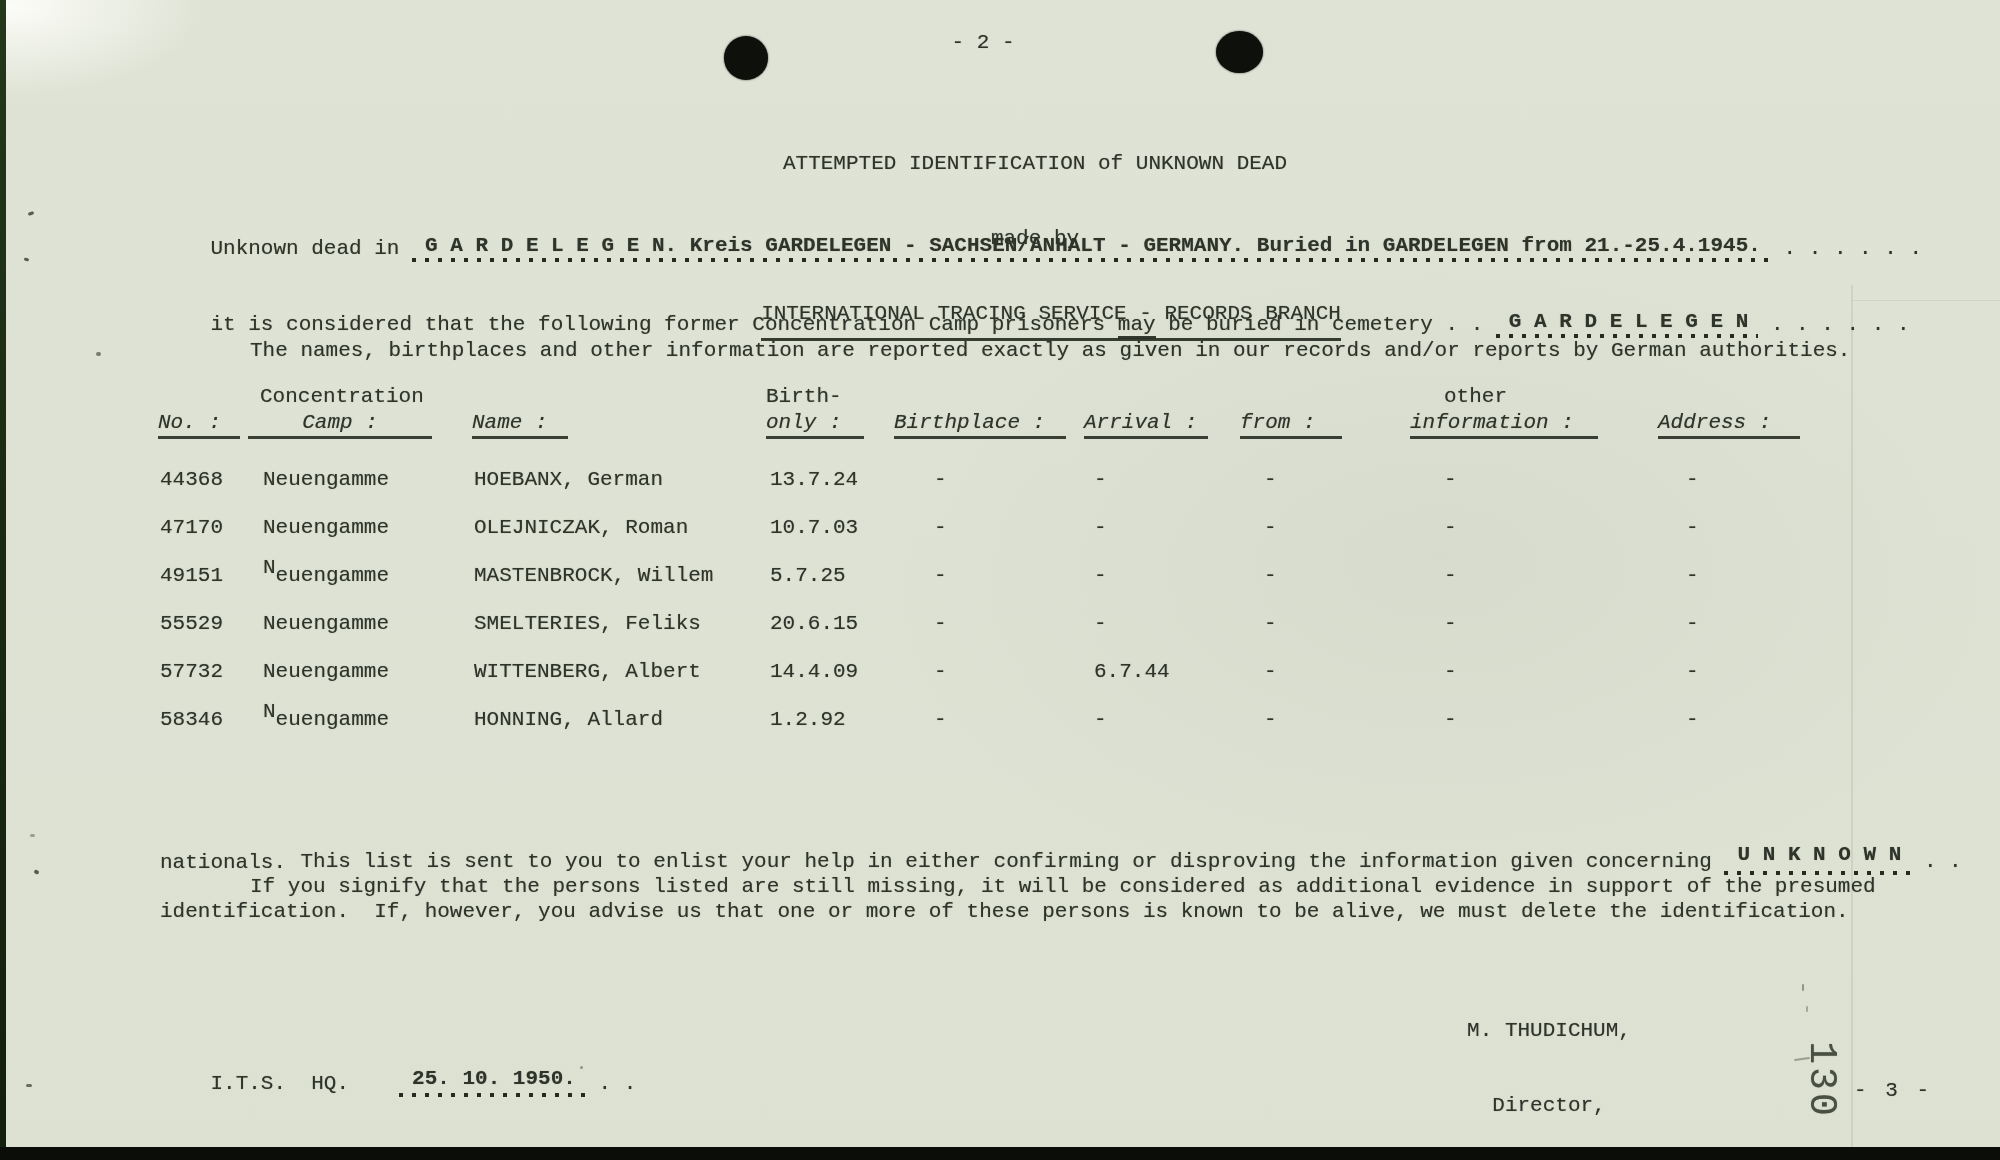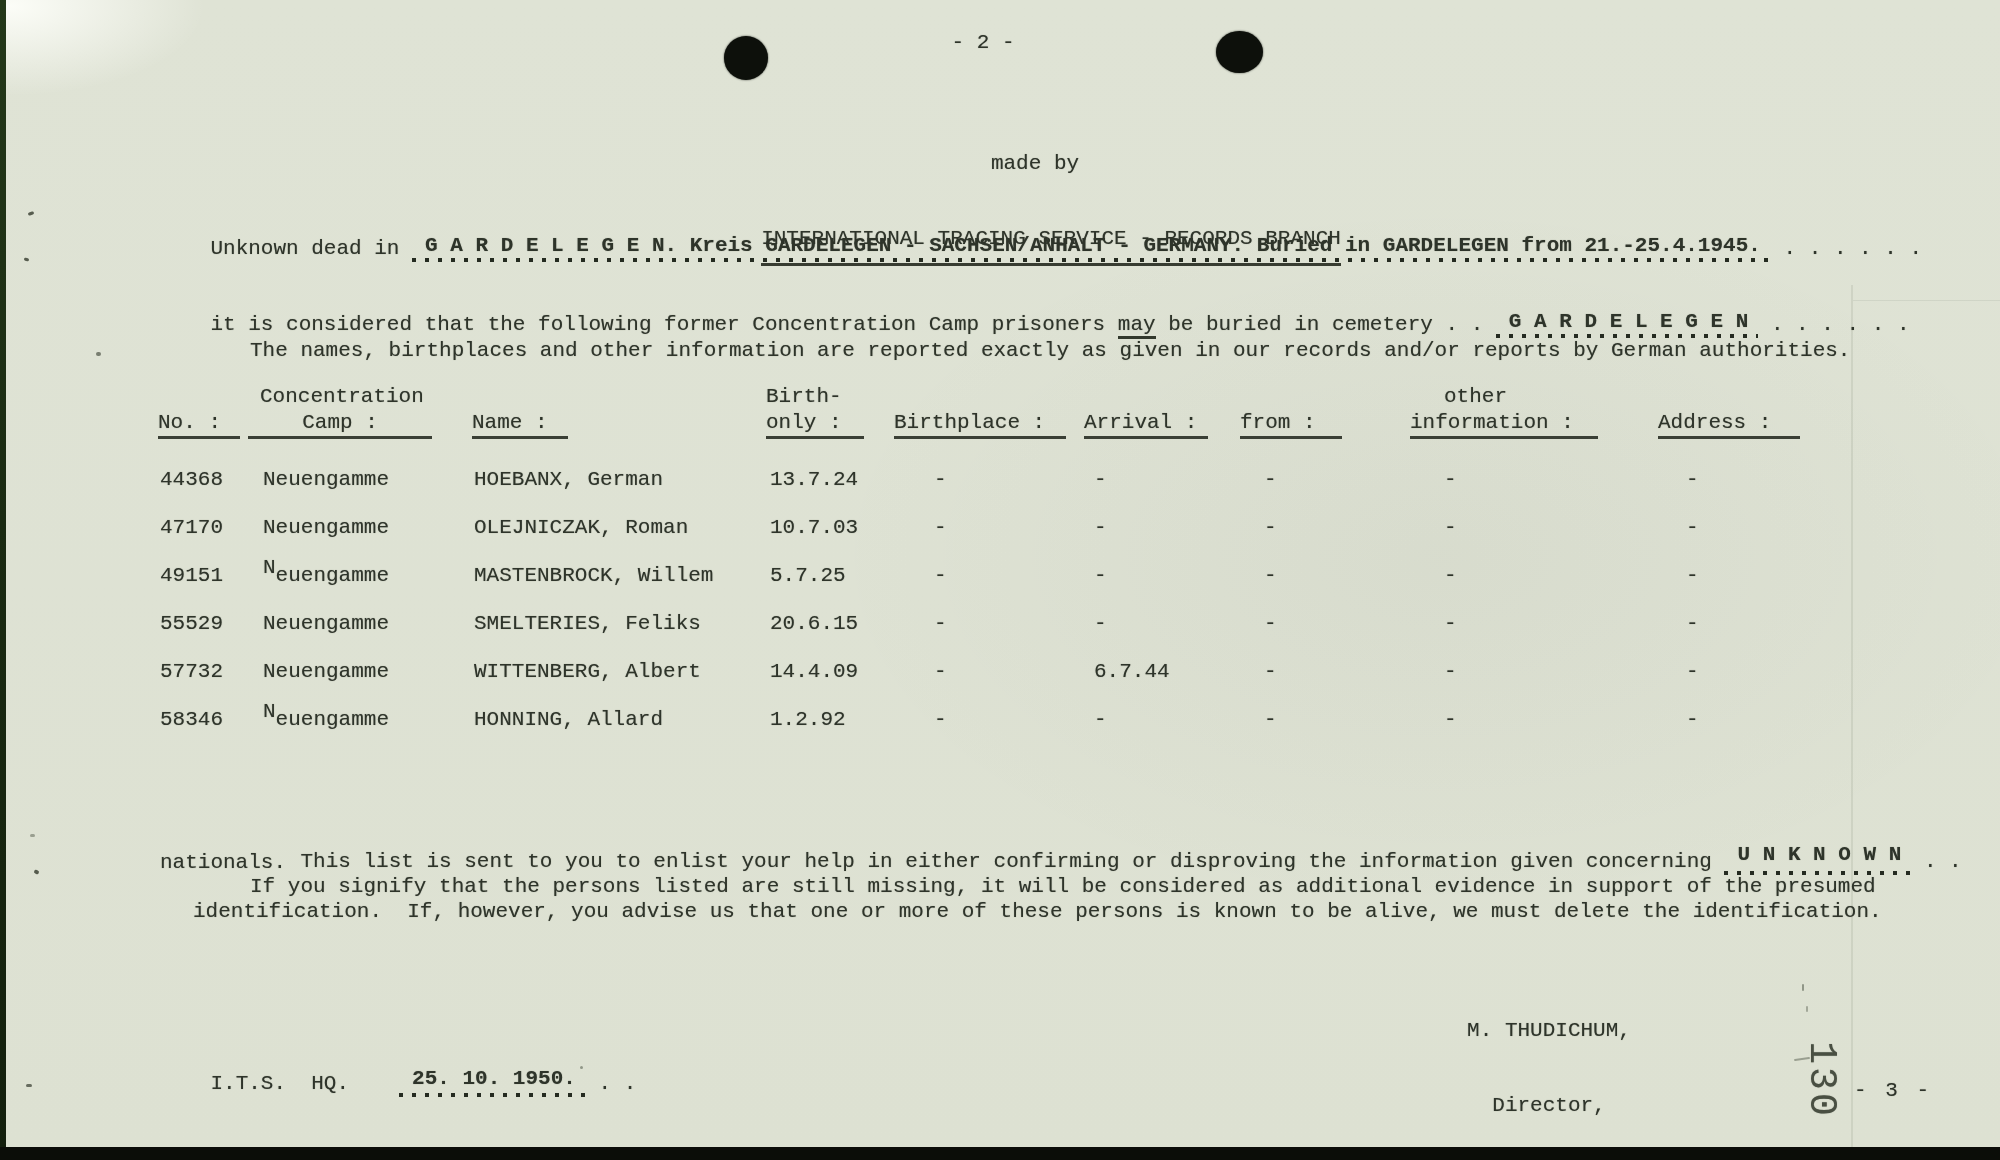--- a/index.html
+++ b/index.html
@@ -28,21 +28,21 @@
     background-image:repeating-linear-gradient(to right,#252b21 0 4px,transparent 4px 13px);
     background-repeat:repeat-x;background-position:0 100%;background-size:auto 4px;
     padding:0 10px 1px 13px;}
   .raised{display:inline-block;font-weight:700;}
   .r3{transform:translateY(-3px);}
   .r5{transform:translateY(-5px);}
   .r7{transform:translateY(-7px);}
   .u{border-bottom:3px solid rgba(40,46,35,.95);}
   .hcol{position:absolute;}
   .hcol div{line-height:26px;height:26px;white-space:pre;}
-  .hu{border-bottom:3px solid rgba(40,46,35,.9);}
+  .hu{border-bottom:3px solid rgba(40,46,35,.9);font-style:italic;}
   .hc{text-align:center;}
   .ind12{text-indent:12px;}
   .ind34{text-indent:34px;}
   .trow{position:absolute;left:0;width:100%;height:26px;}
   .cell{position:absolute;white-space:pre;}
   .c-no{left:160px;} .c-camp{left:263px;} .c-name{left:474px;} .c-bd{left:770px;}
   .c-bp{left:934px;} .c-ar{left:1094px;} .c-fr{left:1264px;} .c-oi{left:1444px;} .c-ad{left:1686px;}
   .sup{position:relative;top:-8px;}
   .sig{position:absolute;left:1358px;top:968px;width:382px;text-align:center;line-height:25px;white-space:pre;}
   .date-fill{margin-left:50px;}
@@ -62,20 +62,21 @@
   <div class="edge-bottom"></div>
   <div class="crease-v"></div>
   <div class="crease-h"></div>
 
   <div class="hole hole-l"></div>
   <div class="hole hole-r"></div>
 
   <div class="line pnum-t">- 2 -</div>
 
   <div class="title-wrap">
+    <div>ATTEMPTED IDENTIFICATION of UNKNOWN DEAD</div>
     <div>made by</div>
     <div><span class="org-u">INTERNATIONAL TRACING SERVICE - RECORDS BRANCH</span></div>
   </div>
 
   <div class="line" style="left:160px;top:211px;">
     <span>Unknown dead in </span><span class="dotted"><span class="raised r3">G A R D E L E G E N. Kreis GARDELEGEN - SACHSEN/ANHALT - GERMANY. Buried in GARDELEGEN from 21.-25.4.1945.</span></span><span> . . . . . .</span>
   </div>
 
   <div class="line" style="left:160px;top:287px;">
     <span>it is considered that the following former Concentration Camp prisoners </span><span class="u">may</span><span> be buried in cemetery . . </span><span class="dotted"><span class="raised r3">G A R D E L E G E N</span></span><span> . . . . . .</span>
@@ -181,21 +182,21 @@
     <span class="cell c-fr">-</span>
     <span class="cell c-oi">-</span>
     <span class="cell c-ad">-</span>
   </div>
 
   <div class="line" style="left:250px;top:824px;text-align:right;">
     <span>This list is sent to you to enlist your help in either confirming or disproving the information given concerning </span><span class="dotted"><span class="raised r7">U N K N O W N</span></span><span> . .</span>
   </div>
   <div class="line" style="left:160px;top:850px;">nationals.</div>
   <div class="line" style="left:250px;top:874px;">If you signify that the persons listed are still missing, it will be considered as additional evidence in support of the presumed</div>
-  <div class="line" style="left:160px;top:899px;margin-left:33px;">identification.  If, however, you advise us that one or more of these persons is known to be alive, we must delete the identification.</div>
+  <div class="line" style="left:160px;top:899px;">identification.  If, however, you advise us that one or more of these persons is known to be alive, we must delete the identification.</div>
 
   <div class="sig">
     <div>M. THUDICHUM,</div>
     <div>Director,</div>
     
   </div>
 
   <div class="line" style="left:160px;top:1046px;">
     <span>I.T.S.  HQ.</span><span class="dotted date-fill"><span class="raised r5">25. 10. 1950.</span></span><span> . .</span>
   </div>

